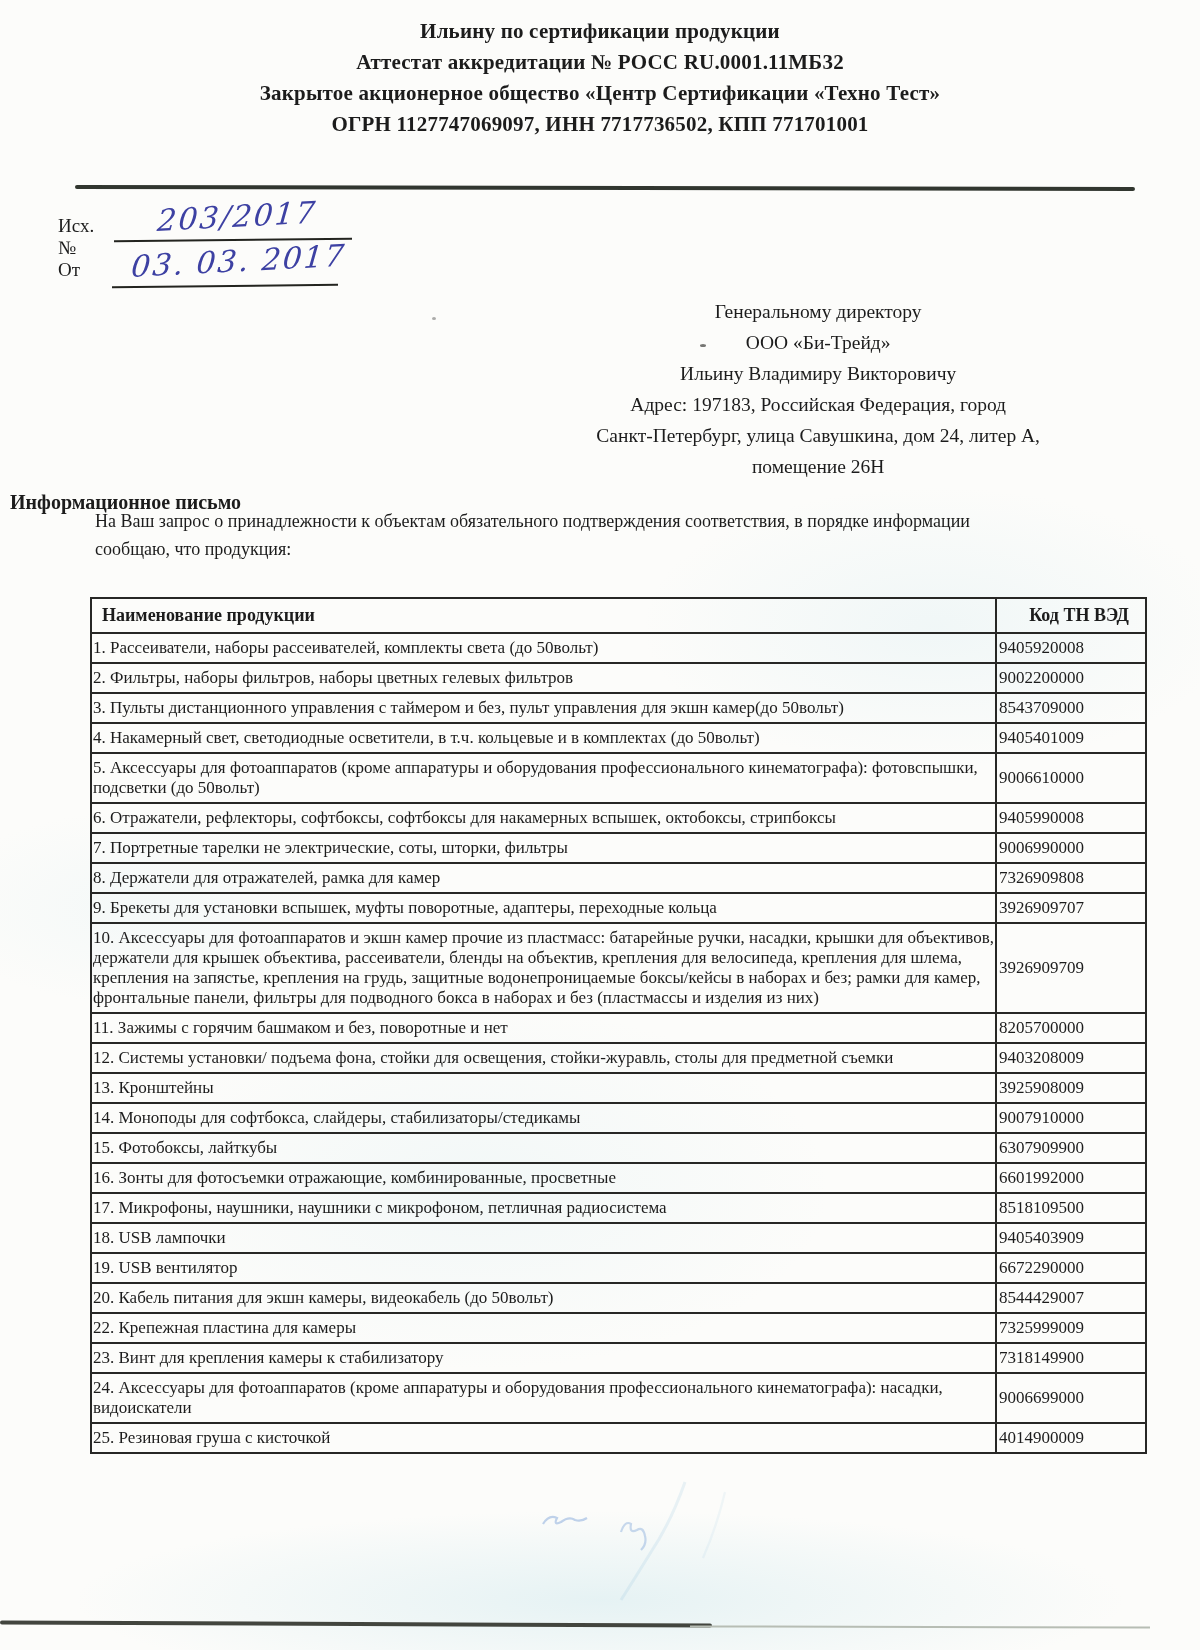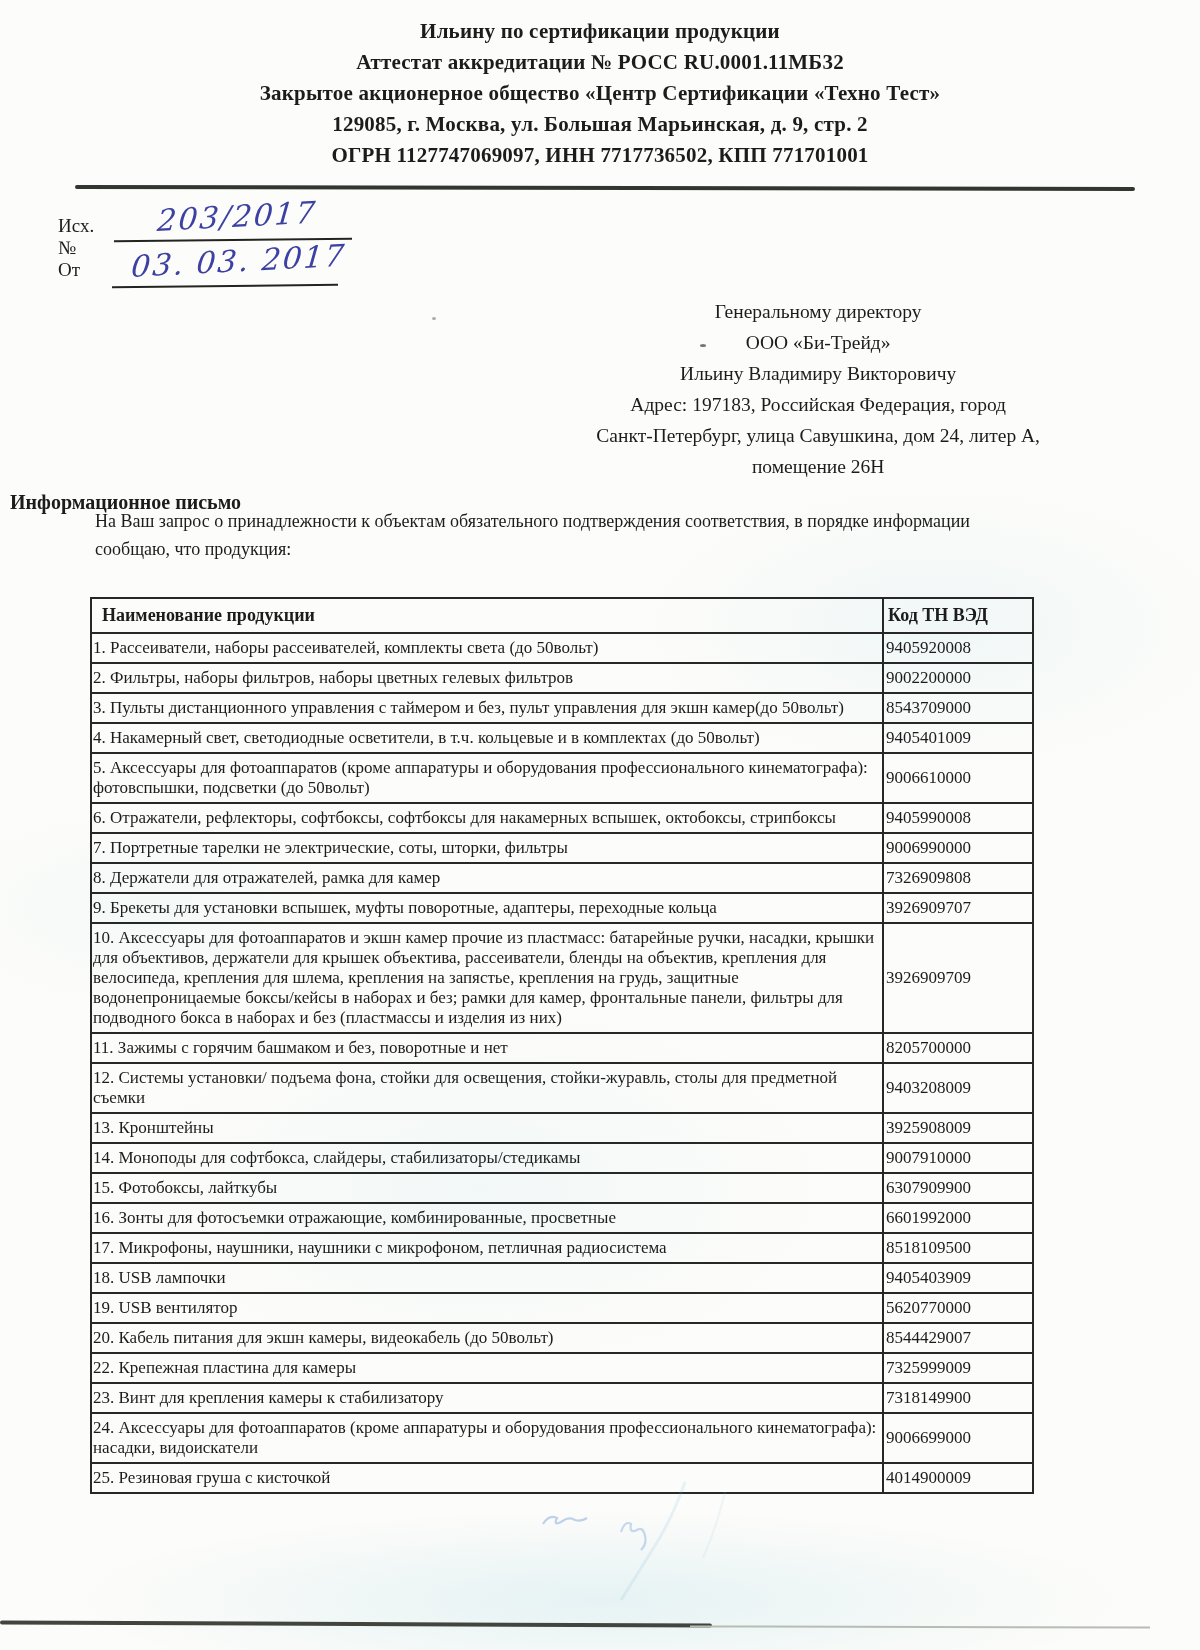--- a/index.html
+++ b/index.html
@@ -50,31 +50,31 @@
   }
   .letter-title{
     position:absolute;top:491px;left:10px;width:100%;
     text-align:left;font-weight:bold;font-size:20px;
   }
   .intro{
     position:absolute;top:507px;left:95px;width:910px;
     font-size:18px;line-height:28px;
   }
   table.doc-table{
-    position:absolute;top:597px;left:90px;width:944px;
+    position:absolute;top:597px;left:90px;width:1057px;
     border-collapse:collapse;table-layout:fixed;
   }
   .doc-table th,.doc-table td{
     border:2px solid #272725;
     font-size:17px;line-height:20px;
     padding:4px 1px;vertical-align:middle;
     overflow:hidden;
   }
   .doc-table th{font-size:18px;line-height:21px;font-weight:bold;padding:6px 10px;text-align:left;}
-  .doc-table th.code-col{text-align:left;padding:6px 4px;}
+  .doc-table th.code-col{text-align:right;padding:6px 16px;}
   .doc-table col.code-col{width:150px;}
   .doc-table td.code-cell{text-align:left;padding:4px 2px;}
   
   .scan-edge-dark{
     position:absolute;top:1622px;left:0;width:712px;height:4px;
     background:#42453e;transform:rotate(.25deg);border-radius:2px;
   }
   .scan-edge-light{
     position:absolute;top:1626px;left:690px;width:460px;height:2px;
     background:#b7bdb4;transform:rotate(.15deg);
@@ -86,21 +86,20 @@
 </style>
 </head>
 <body>
 
 <div class="paper-tint"></div>
 
 <div class="letterhead">
   <div>Ильину по сертификации продукции</div>
   <div>Аттестат аккредитации № РОСС RU.0001.11МБ32</div>
   <div>Закрытое акционерное общество «Центр Сертификации «Техно Тест»</div>
-  <div>129085, г. Москва, ул. Большая Марьинская, д. 9, стр. 2</div>
   <div>ОГРН 1127747069097, ИНН 7717736502, КПП 771701001</div>
 </div>
 
 <div class="head-rule"></div>
 
 <div class="ref-block">
   <div class="ref-row">
     <span class="ref-label">Исх.№</span>
     <span class="ref-line line-out"></span>
     <span class="hw hw-out">203/2017</span>
@@ -204,21 +203,21 @@
       <tr>
         <td>17. Микрофоны, наушники, наушники с микрофоном, петличная радиосистема</td>
         <td class="code-cell">8518109500</td>
       </tr>
       <tr>
         <td>18. USB лампочки</td>
         <td class="code-cell">9405403909</td>
       </tr>
       <tr>
         <td>19. USB вентилятор</td>
-        <td class="code-cell">5620770000</td>
+        <td class="code-cell">6672290000</td>
       </tr>
       <tr>
         <td>20. Кабель питания для экшн камеры, видеокабель (до 50вольт)</td>
         <td class="code-cell">8544429007</td>
       </tr>
       <tr>
         <td>22. Крепежная пластина для камеры</td>
         <td class="code-cell">7325999009</td>
       </tr>
       <tr>

